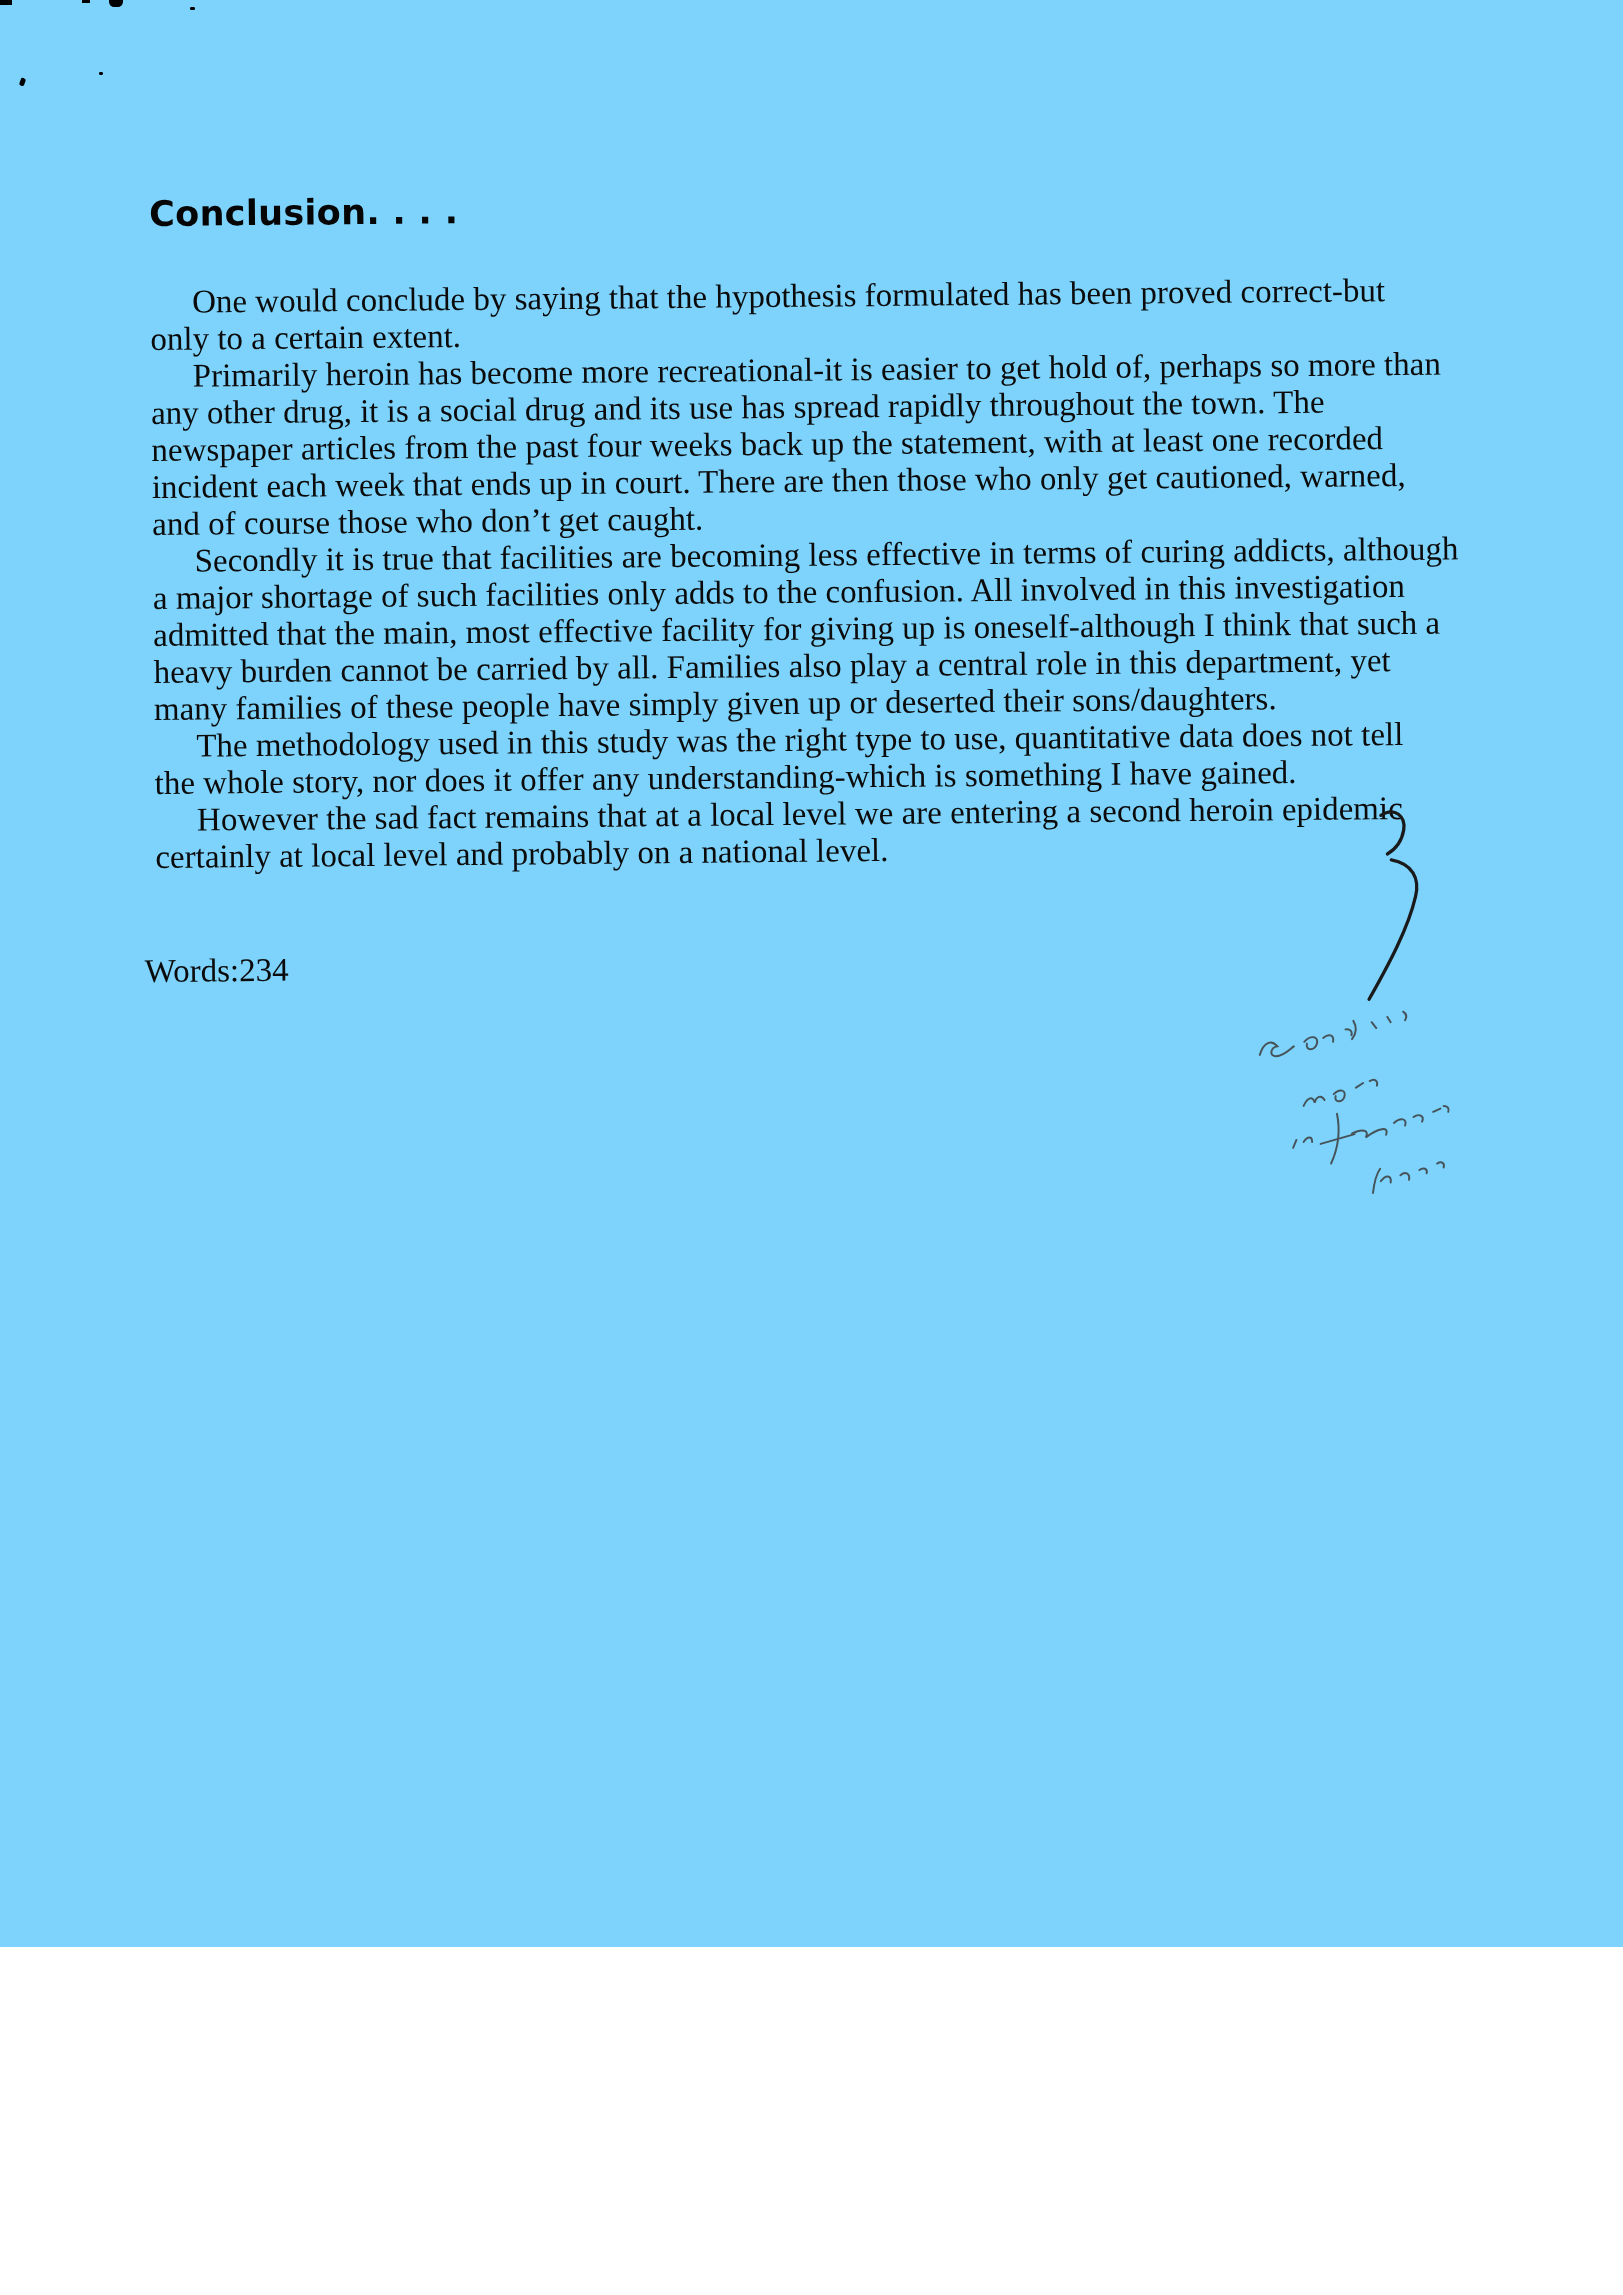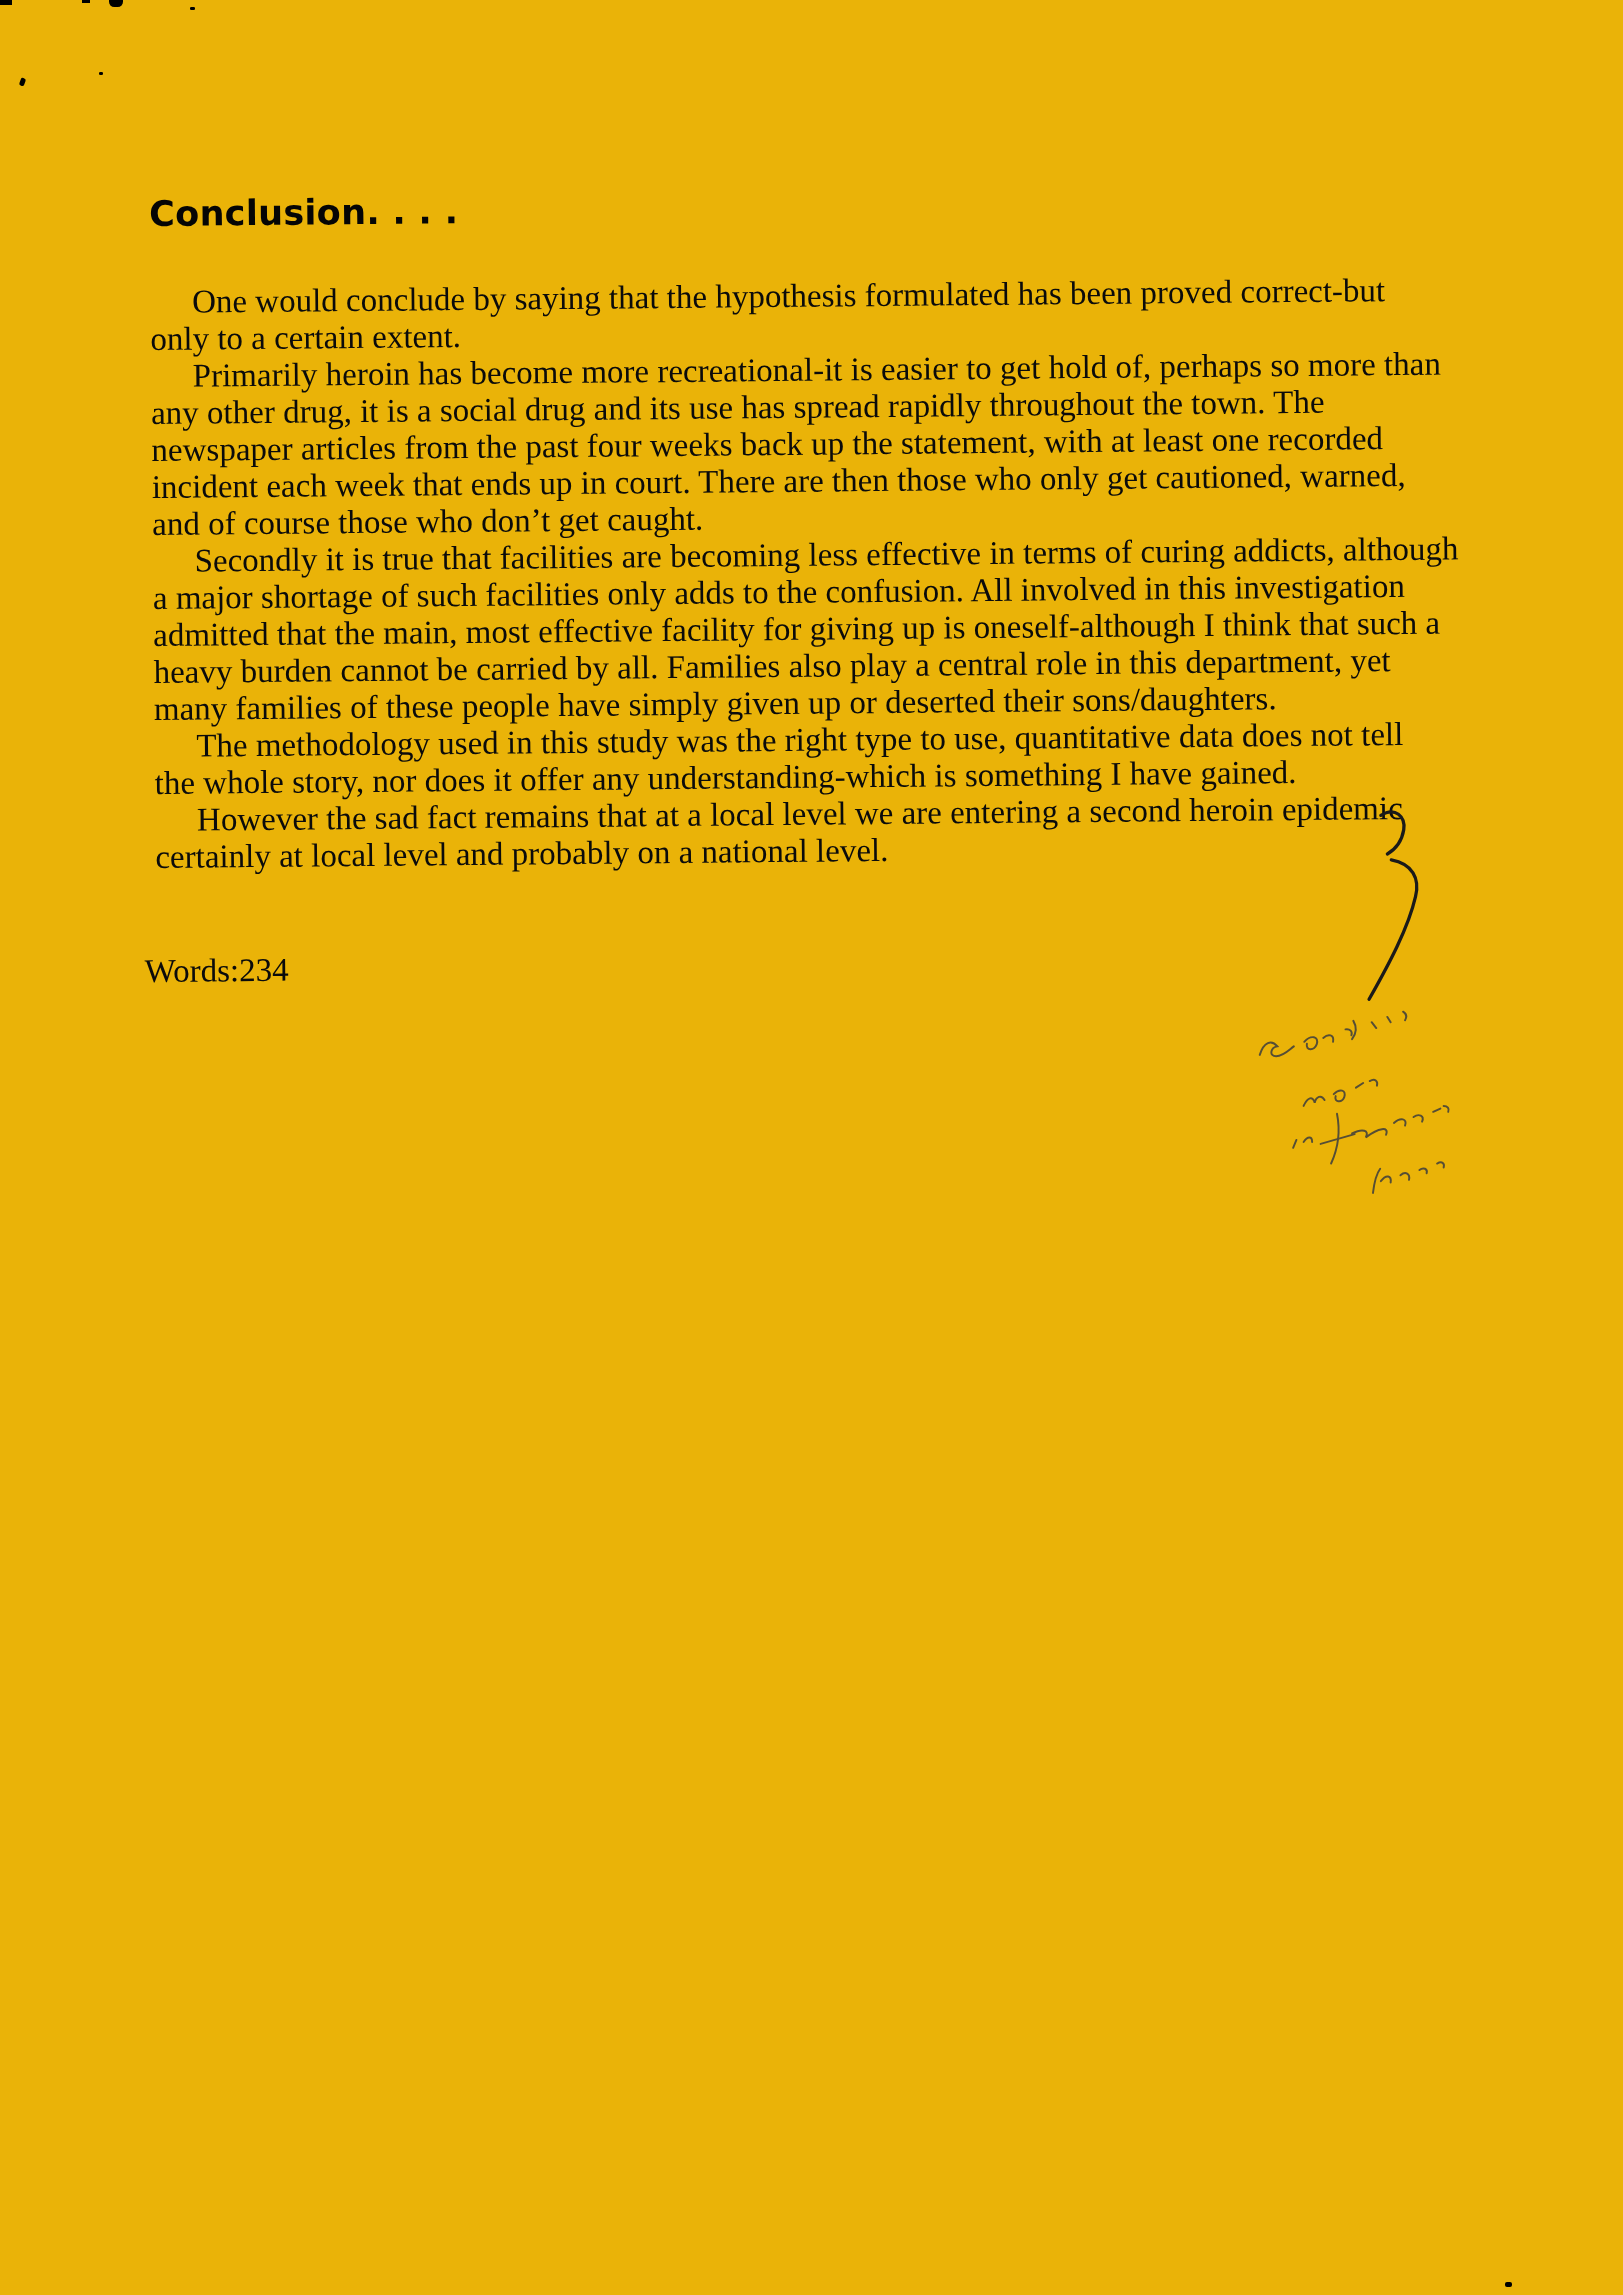--- a/index.html
+++ b/index.html
@@ -3,22 +3,22 @@
 <meta charset="utf-8">
 <style>
   html, body {
     margin: 0;
     padding: 0;
     background: #ffffff;
   }
   .page {
     position: relative;
     width: 1623px;
-    height: 2295px;
-    background: #eab308;
+    height: 1947px;
+    background: #7dd3fc;
     overflow: hidden;
     font-family: "Liberation Serif", serif;
     color: #0a0a0a;
   }
   
   .typed-content {
     position: absolute;
     left: 149px;
     top: 194px;
     width: 1375px;

